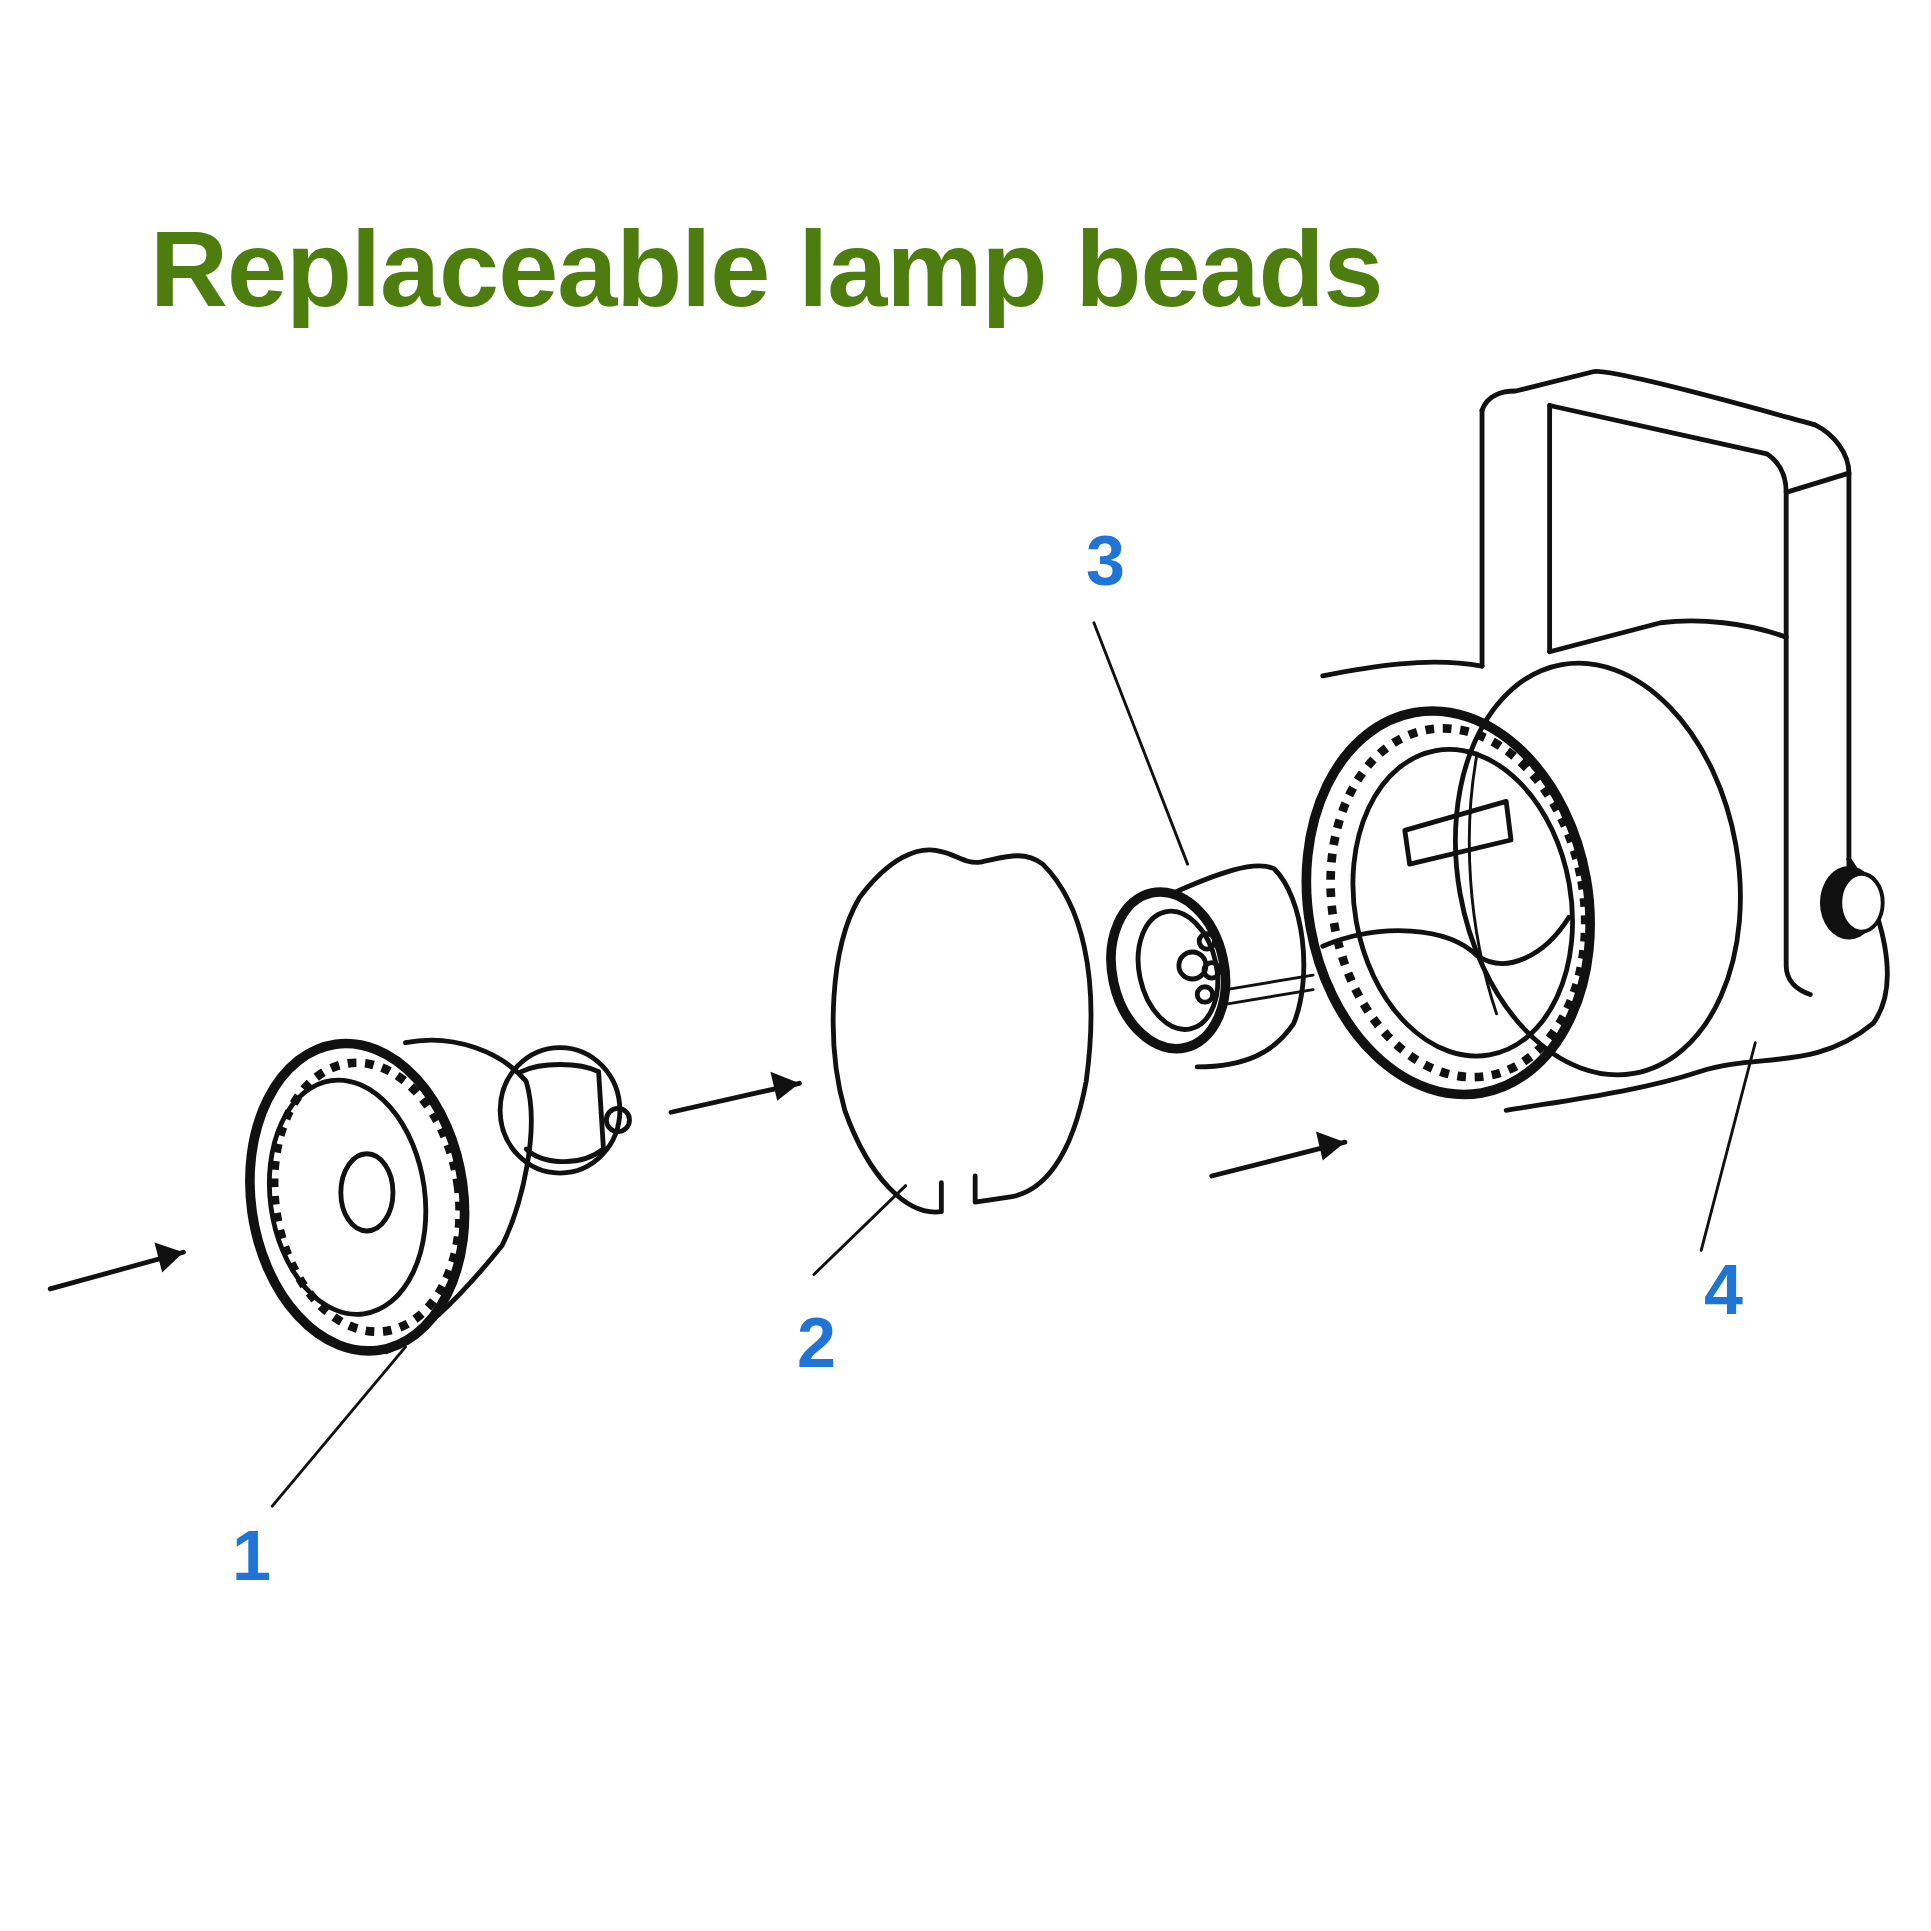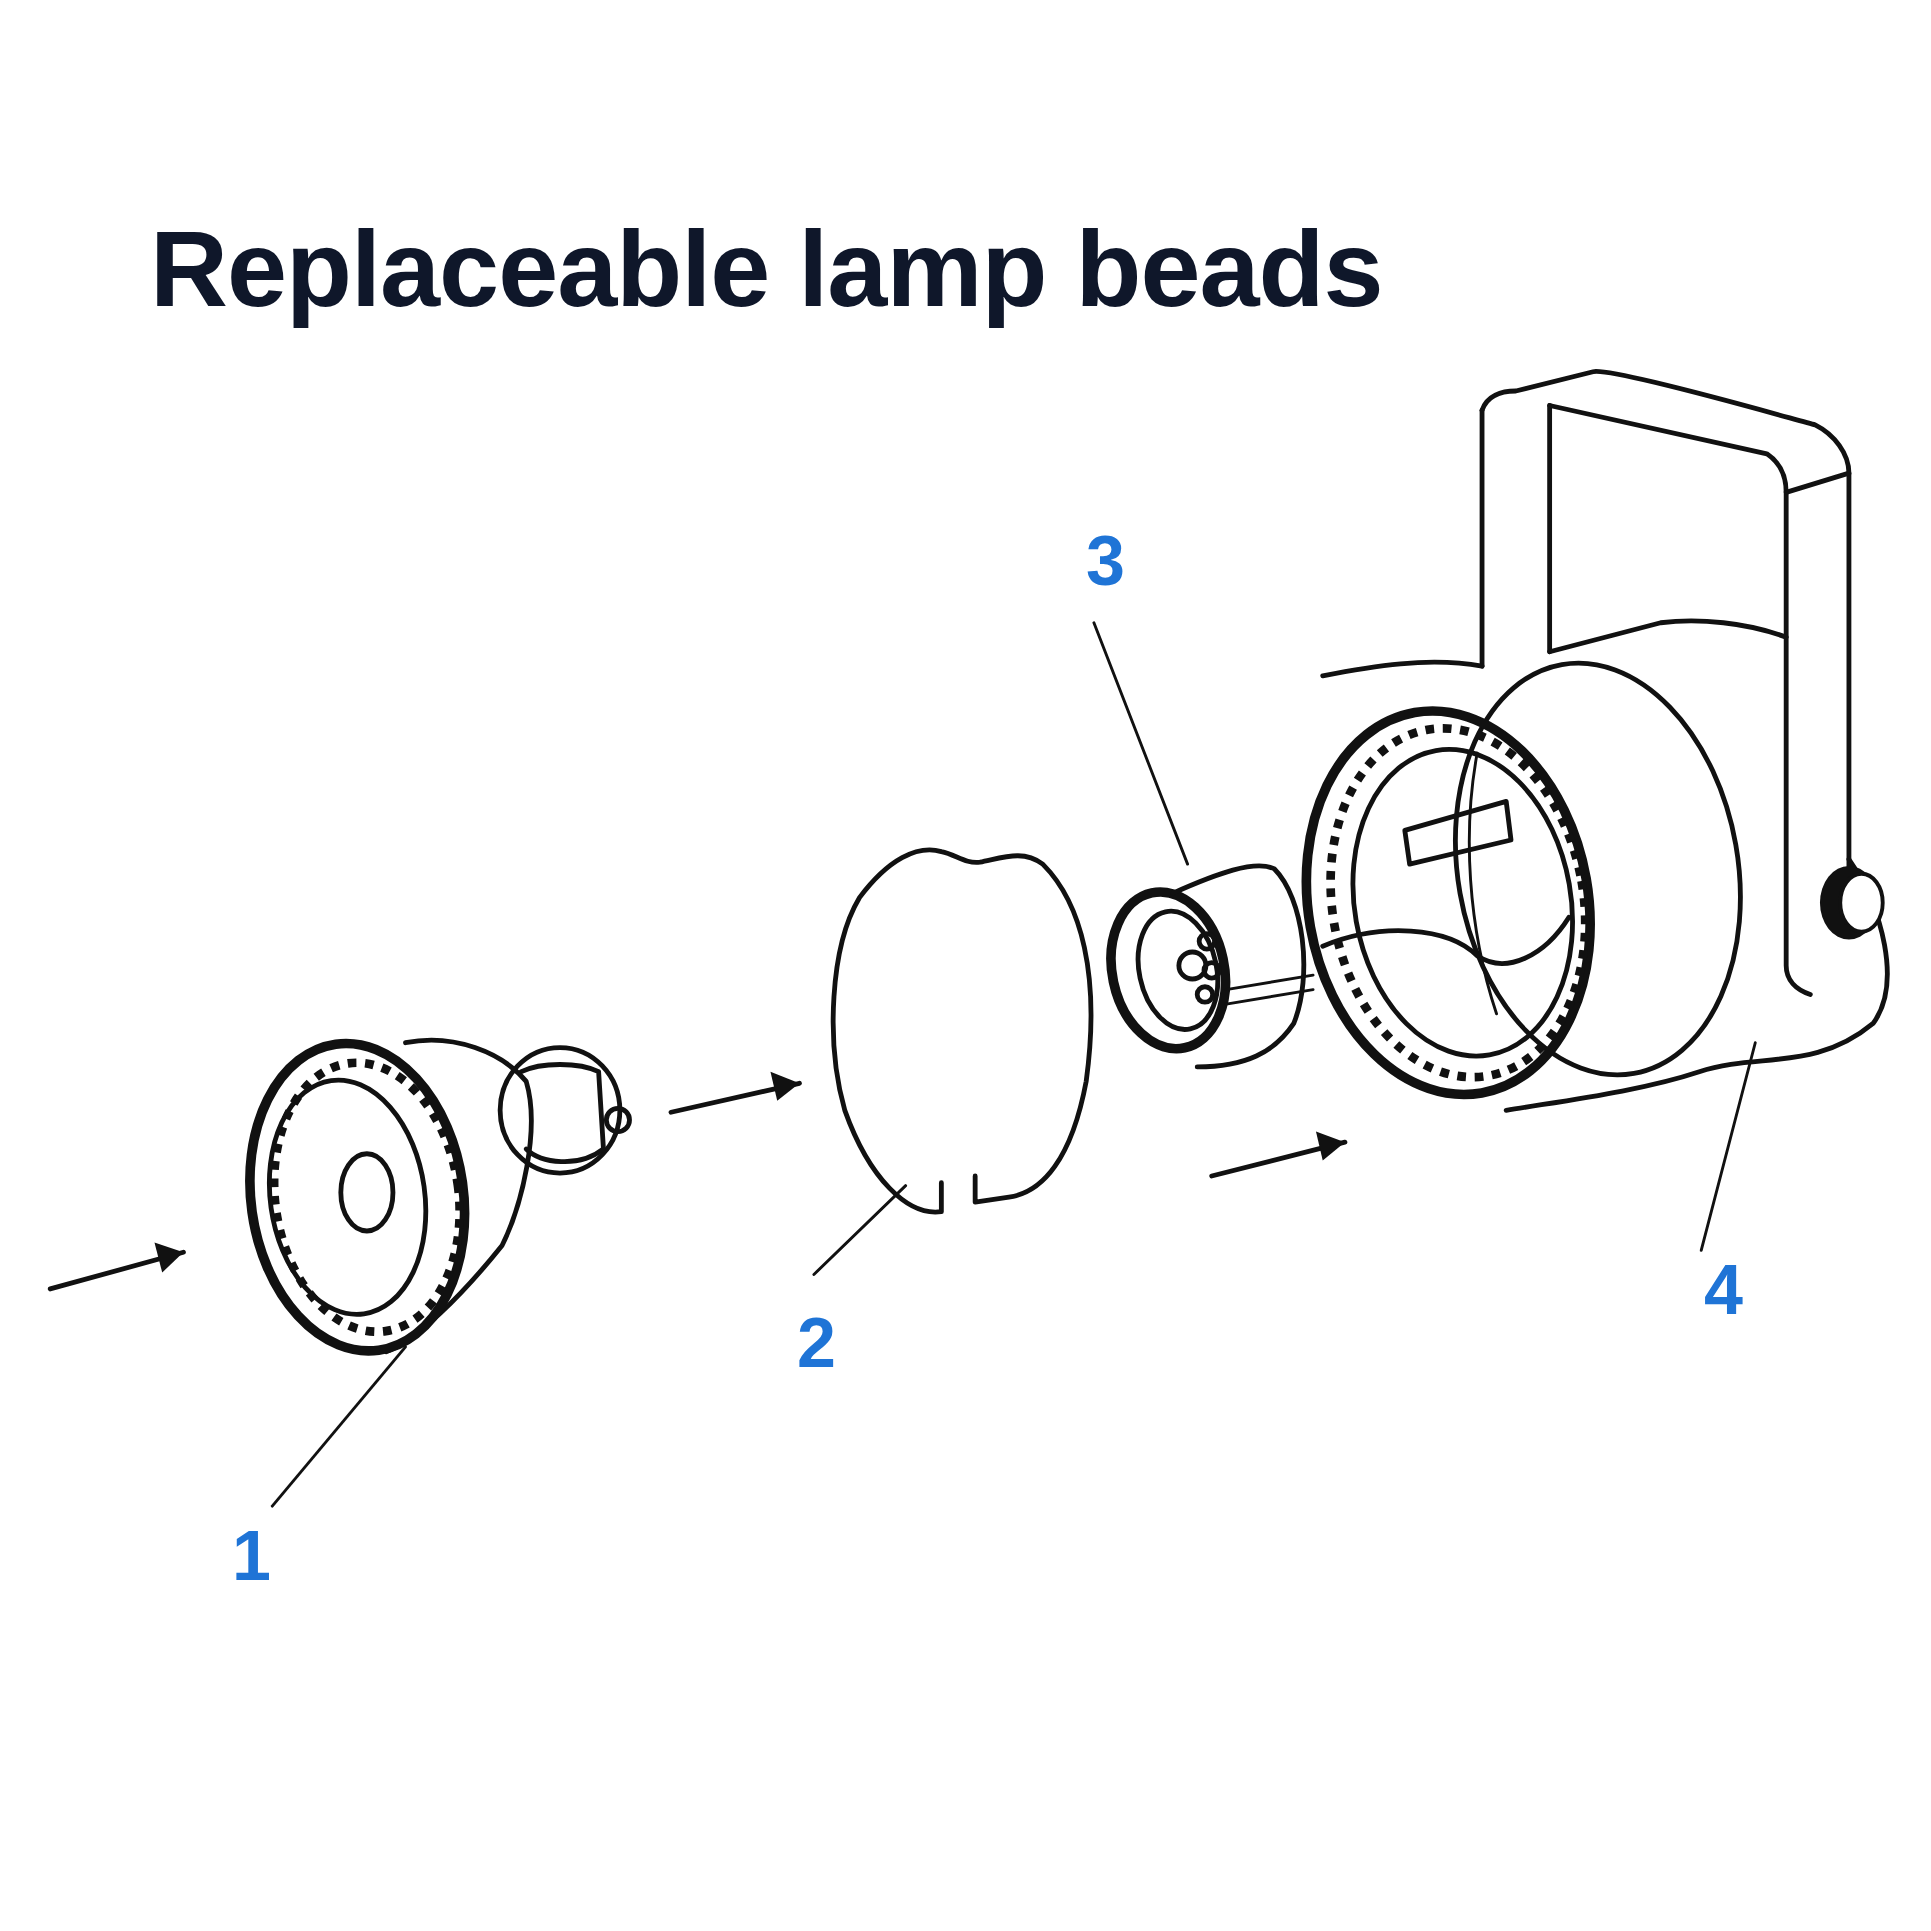--- a/index.html
+++ b/index.html
@@ -1,19 +1,19 @@
 <!DOCTYPE html>
 <html><head>
 <meta charset="utf-8">
 <style>
   html, body { margin: 0; padding: 0; background: #ffffff; }
   body { width: 1931px; height: 1931px; position: relative; overflow: hidden;
          font-family: "Liberation Sans", "DejaVu Sans", sans-serif; }
   .title { position: absolute; left: 150px; top: 210px; font-size: 108px; font-weight: bold;
-           color: #0f172a; letter-spacing: -1px; white-space: nowrap; line-height: 1.1; }
+           color: #4d7c0f; letter-spacing: -1px; white-space: nowrap; line-height: 1.1; }
   .label { position: absolute; font-size: 70px; font-weight: bold; color: #1f74d6; line-height: 1; }
   svg.drawing { position: absolute; left: 0; top: 0; }
   svg.drawing .ln { fill: none; stroke: #111; stroke-width: 5; stroke-linecap: round; stroke-linejoin: round; }
   svg.drawing .thin { fill: none; stroke: #111; stroke-width: 3; stroke-linecap: round; }
   svg.drawing .thick { fill: none; stroke: #111; stroke-width: 10; }
   svg.drawing .dots { fill: none; stroke: #111; stroke-width: 9; stroke-dasharray: 9 9; }
 </style>
 </head>
 <body>
 

